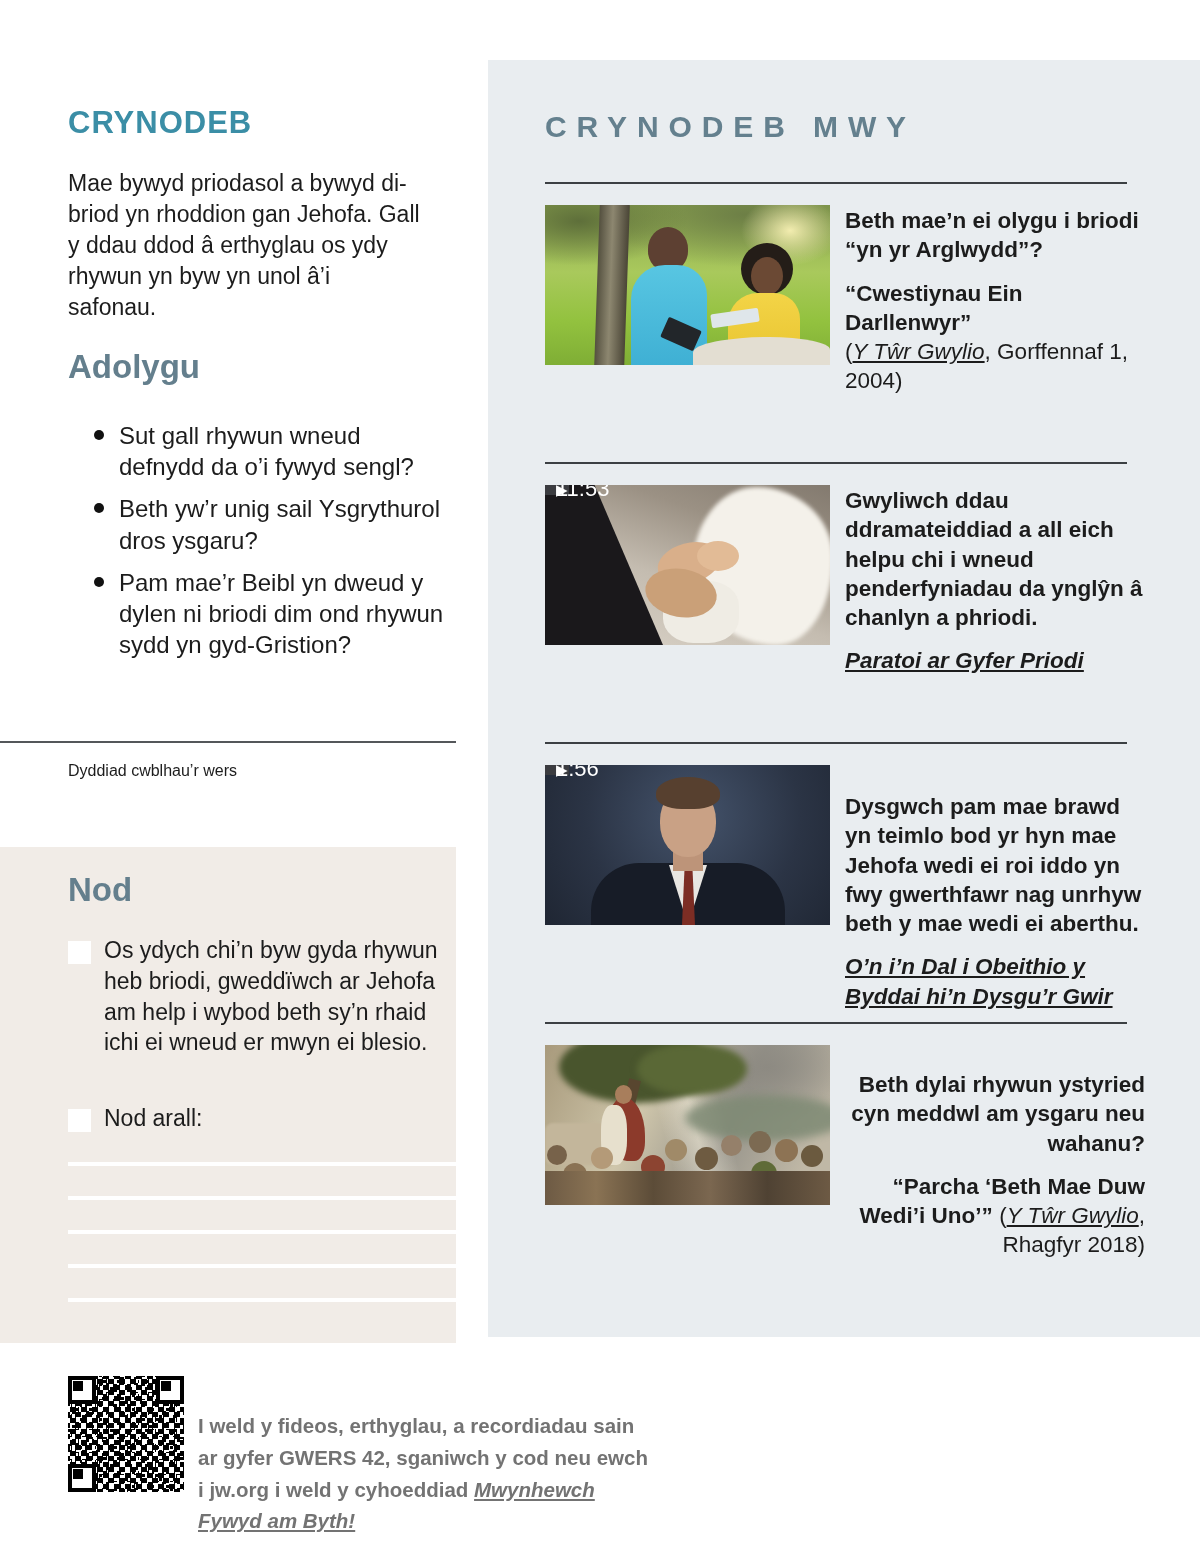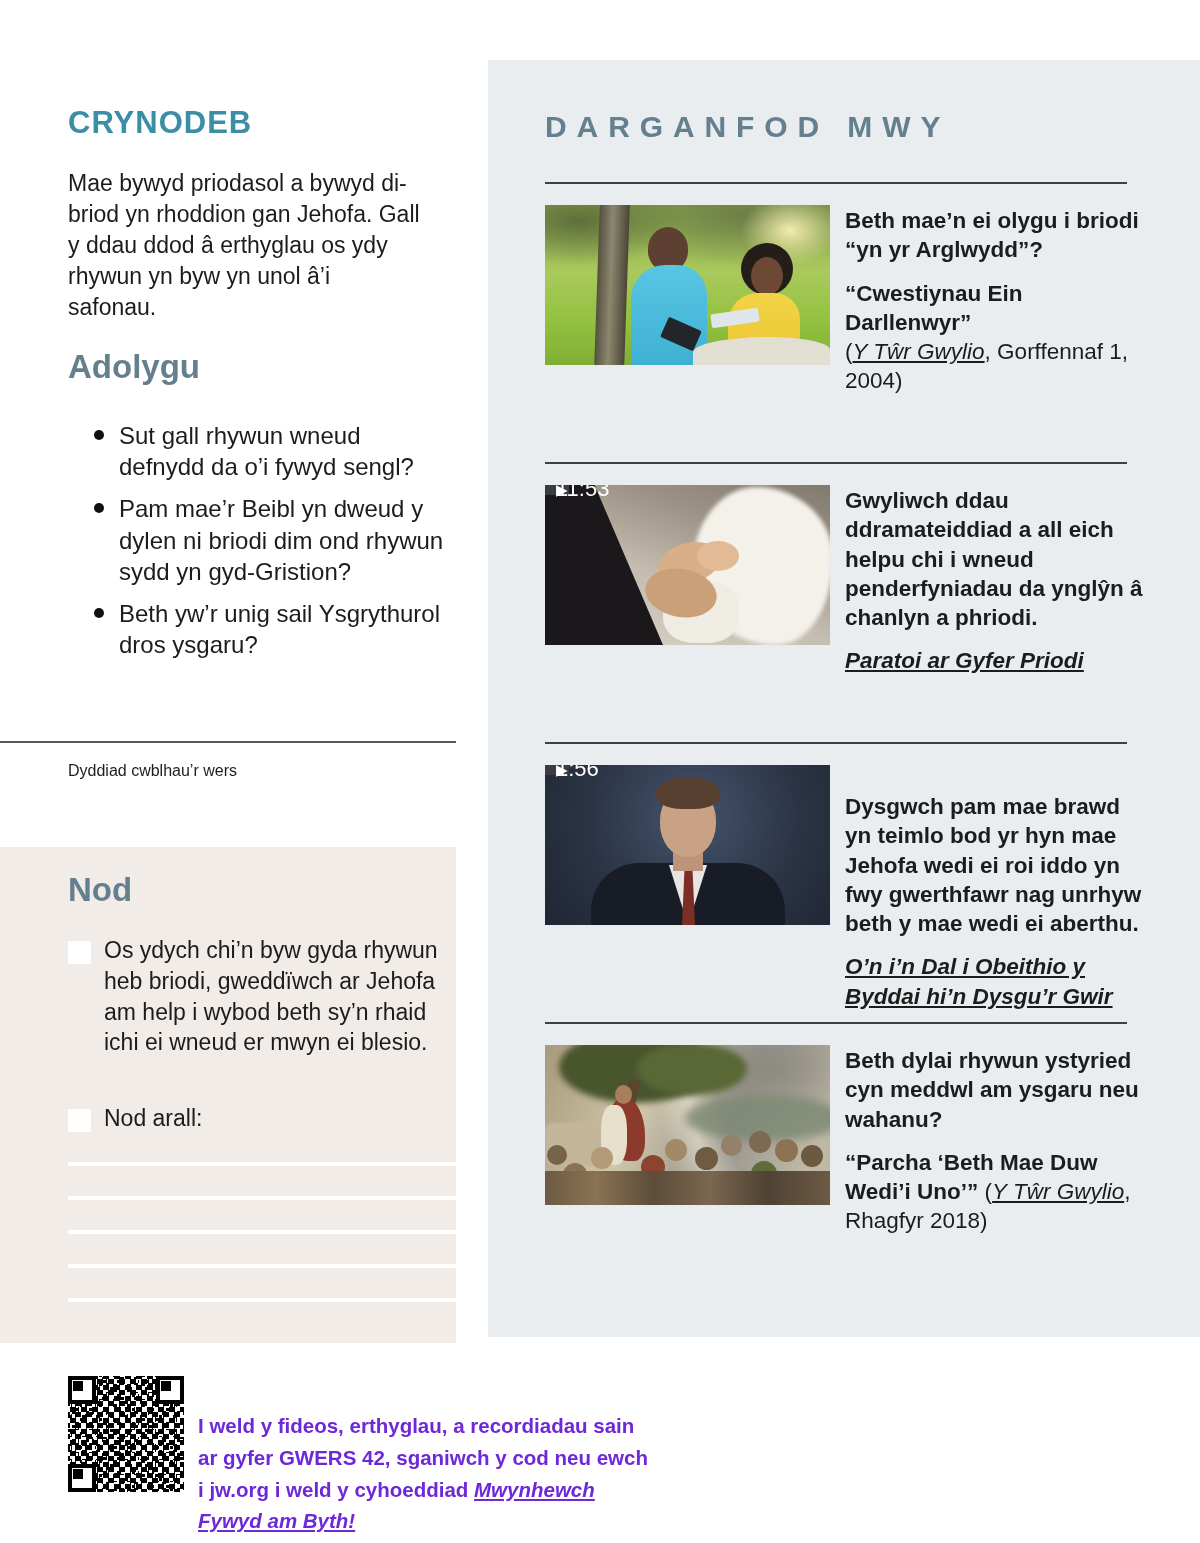--- a/index.html
+++ b/index.html
@@ -43,55 +43,55 @@
   
   .qr{position:absolute;left:68px;top:1376px;width:116px;height:116px;
       background:
         conic-gradient(from 0deg,#000 25%,transparent 0 50%,#000 0 75%,transparent 0) 2px 3px/11px 11px,
         conic-gradient(#fff 25%,transparent 0 50%,#fff 0 75%,transparent 0) 4px 1px/15px 15px,
         conic-gradient(#000 25%,#fff 0 50%,#000 0 75%,#fff 0) 0 0/7px 7px;}
   .finder{position:absolute;width:28px;height:28px;background:#000;}
   .finder .fw{position:absolute;left:4px;top:4px;width:20px;height:20px;background:#fff;}
   .finder .fb{position:absolute;left:9px;top:9px;width:10px;height:10px;background:#000;}
   .footer-note{position:absolute;left:198px;top:1410px;width:456px;font-size:20.5px;line-height:1.55;
-        font-weight:bold;color:#6d28d9;}
+        font-weight:bold;color:#737373;}
 </style>
 </head>
 <body>
 
 <div class="page">
 
   <div class="crynodeb-title">CRYNODEB</div>
   <div class="crynodeb-text">Mae bywyd priodasol a bywyd di-briod yn rhoddion gan Jehofa. Gall y ddau ddod â erthyglau os ydy rhywun yn byw yn unol â’i safonau.</div>
 
   <div class="adolygu-title">Adolygu</div>
   <ul class="review-list">
     <li>Sut gall rhywun wneud defnydd da o’i fywyd sengl?</li>
+    <li>Beth yw’r unig sail Ysgrythurol dros ysgaru?</li>
     <li>Pam mae’r Beibl yn dweud y dylen ni briodi dim ond rhywun sydd yn gyd-Gristion?</li>
-    <li>Beth yw’r unig sail Ysgrythurol dros ysgaru?</li>
   </ul>
 
   <div class="left-divider"></div>
   <div class="date-label">Dyddiad cwblhau’r wers</div>
 
   <div class="goals-box">
     <div class="goals-title">Nod</div>
     <div class="checkbox" style="left:68px;top:94px;"></div>
     <div class="goal-text" style="top:88px;">Os ydych chi’n byw gyda rhywun heb briodi, gweddïwch ar Jehofa am help i wybod beth sy’n rhaid ichi ei wneud er mwyn ei blesio.</div>
     <div class="checkbox" style="left:68px;top:262px;"></div>
     <div class="goal-text" style="top:256px;">Nod arall:</div>
     <div class="write-line" style="top:315px;"></div>
     <div class="write-line" style="top:349px;"></div>
     <div class="write-line" style="top:383px;"></div>
     <div class="write-line" style="top:417px;"></div>
     <div class="write-line" style="top:451px;"></div>
   </div>
 
   <div class="panel">
-    <div class="panel-title">DARGANFOD MWY</div>
+    <div class="panel-title">CRYNODEB MWY</div>
 
     <div class="item-rule" style="top:122px;"></div>
     <div class="thumb" style="top:145px;background:
            radial-gradient(70px 50px at 86% 16%,rgba(255,246,186,.9),rgba(255,246,186,0) 70%),
            radial-gradient(150px 62px at 12% 10%,#5e6f3a,transparent 72%),
            radial-gradient(190px 70px at 70% 6%,#6d7f46,transparent 75%),
            linear-gradient(180deg,#8aa24f 0%,#a9c95c 42%,#93c23f 72%,#7fae35 100%);">
       <div style="left:52px;top:-4px;width:30px;height:170px;border-radius:5px;transform:rotate(2deg);background:linear-gradient(90deg,#54503f,#8d8770 45%,#4a4536);"></div>
       <div style="left:103px;top:22px;width:40px;height:44px;border-radius:50% 50% 45% 45%;background:#5d4032;"></div>
       <div style="left:86px;top:60px;width:76px;height:100px;border-radius:34px 30px 0 0;background:linear-gradient(180deg,#58c6e2,#3fb0d4);"></div>
@@ -164,21 +164,21 @@
       <div style="left:120px;top:94px;width:22px;height:22px;border-radius:50%;background:#a08a68;"></div>
       <div style="left:150px;top:102px;width:23px;height:23px;border-radius:50%;background:#6e5b41;"></div>
       <div style="left:176px;top:90px;width:21px;height:21px;border-radius:50%;background:#95806a;"></div>
       <div style="left:204px;top:86px;width:22px;height:22px;border-radius:50%;background:#7c6a52;"></div>
       <div style="left:230px;top:94px;width:23px;height:23px;border-radius:50%;background:#8d7354;"></div>
       <div style="left:256px;top:100px;width:22px;height:22px;border-radius:50%;background:#6b5a3f;"></div>
       <div style="left:206px;top:116px;width:26px;height:26px;border-radius:50%;background:#5f6b38;"></div>
       <div style="left:142px;top:128px;width:26px;height:26px;border-radius:50%;background:#93705a;"></div>
       <div style="left:0;top:126px;width:285px;height:34px;background:linear-gradient(90deg,#6d5a44,#8a7354 18%,#5c4c38 38%,#7b6750 58%,#4f4233 78%,#6d5a44);"></div>
     </div>
-    <div class="item-text" style="top:986px;">
+    <div class="item-text" style="top:1010px;text-align:right;">
       <p class="item-lead">Beth dylai rhywun ystyried cyn meddwl am ysgaru neu wahanu?</p>
       <p class="item-ref"><span>“Parcha ‘Beth Mae Duw Wedi’i Uno’”</span><span class="reg"> (</span><span class="reg it">Y Tŵr Gwylio</span><span class="reg">, Rhagfyr 2018)</span></p>
     </div>
   </div>
 
   <div class="qr">
     <div class="finder" style="left:0;top:0;">
         <div class="fw"></div>
         <div class="fb" style="left:5px;top:5px;"></div>
       </div>

